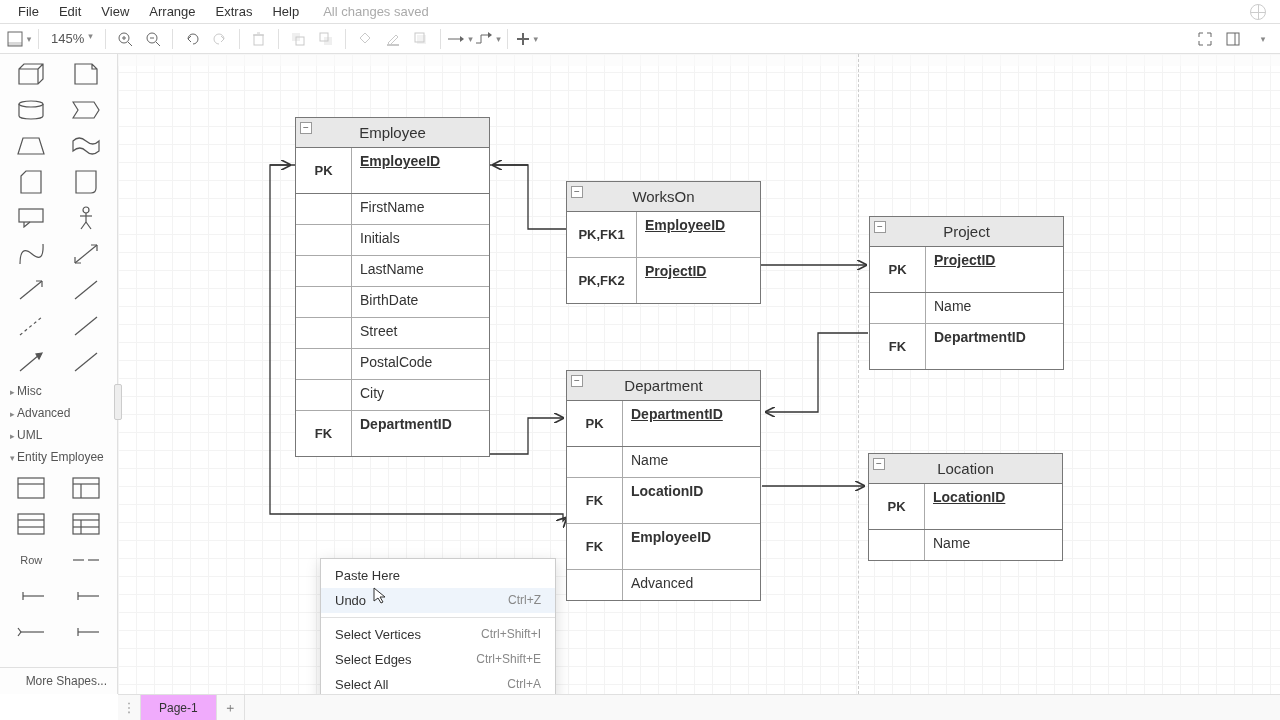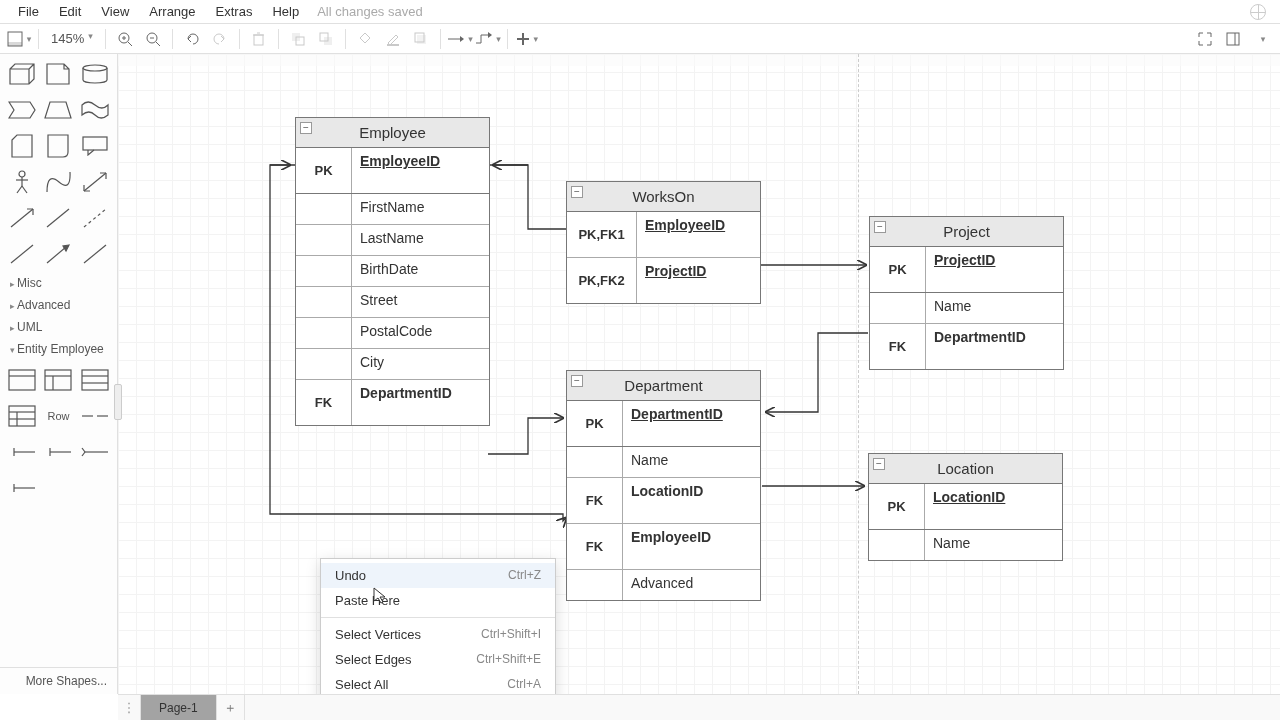--- a/index.html
+++ b/index.html
@@ -1,40 +1,40 @@
 <!DOCTYPE html>
 <html><head>
 <meta charset="utf-8">
 <style>
 * { box-sizing: border-box; margin: 0; padding: 0; }
 body { font-family: -apple-system, BlinkMacSystemFont, "Segoe UI", Arial, sans-serif; font-size: 13px; color: #333; background: #fff; overflow: hidden; width: 1280px; height: 720px; position: relative; }
 
 
 .menubar { height: 24px; display: flex; align-items: center; padding: 0 8px; background: #fff; border-bottom: 1px solid #e0e0e0; font-size: 13px; }
 .menubar .item { padding: 2px 10px; cursor: pointer; }
-.menubar .status { color: #aaa; margin-left: 8px; }
+.menubar .status { color: #aaa; margin-left: 14px; }
 .menubar .spacer { flex: 1; }
 .menubar .globe { width: 16px; height: 16px; border: 1px solid #ccc; border-radius: 50%; margin-right: 6px; position: relative; }
 .menubar .globe::before { content:""; position:absolute; left:50%; top:0; bottom:0; width:1px; background:#ccc; }
 .menubar .globe::after { content:""; position:absolute; top:50%; left:0; right:0; height:1px; background:#ccc; }
 
 
 .toolbar { height: 30px; display: flex; align-items: center; padding: 0 6px; border-bottom: 1px solid #e0e0e0; gap: 2px; }
 .toolbar .btn { width: 26px; height: 24px; display:flex; align-items:center; justify-content:center; color:#666; cursor:pointer; }
 .toolbar .sep { width: 1px; height: 20px; background: #e0e0e0; margin: 0 4px; }
 .toolbar .zoom { display:flex; padding:0 6px; color:#555; font-size:13px; }
 .toolbar .chev { font-size:9px; margin-left:4px; color:#888; }
 .toolbar .spacer { flex:1; }
 
 
 .main { position: absolute; top: 54px; bottom: 26px; left: 0; right: 0; display:flex; }
 
 
 .sidebar { width: 118px; border-right: 1px solid #e0e0e0; background:#fdfdfd; overflow:hidden; display:flex; flex-direction:column; }
-.shape-grid { display:grid; grid-template-columns: 1fr 1fr 1fr; gap:8px; padding:6px 8px 4px; }
+.shape-grid { display:grid; grid-template-columns: 1fr 1fr; gap:8px; padding:6px 8px 4px; }
 .shape-cell { height: 28px; display:flex; align-items:center; justify-content:center; }
 .shape-cell svg { stroke:#555; fill:none; stroke-width:1.2; }
 .cat { padding: 4px 10px; font-size: 12px; color:#555; cursor:pointer; }
 .cat::before { content:"▸ "; font-size:9px; color:#888; }
 .cat.open::before { content:"▾ "; }
 .more-shapes { border-top:1px solid #e0e0e0; padding:6px 10px; font-size:12px; color:#555; cursor:pointer;text-align:right; }
 
 
 .canvas-wrap { flex:1; position:relative; overflow:hidden; background:#fff; }
 .canvas-wrap .grid { position:absolute; inset:0; background-image: linear-gradient(#f3f3f3 1px,transparent 1px),linear-gradient(90deg,#f3f3f3 1px,transparent 1px); background-size: 18px 18px; }
@@ -61,21 +61,21 @@
 .ctxmenu .row.hover { background:#eef4fb; }
 .ctxmenu .sc { color:#888; font-size:12px; }
 .ctxmenu hr { border:none; border-top:1px solid #e0e0e0; margin:4px 0; }
 
 
 .cursor { position:absolute; width:18px; height:18px; z-index:30; pointer-events:none; }
 
 
 .tabs { position:absolute; bottom:0; left:118px; right:0; height:26px; border-top:1px solid #e0e0e0; display:flex; align-items:stretch; background:#f9f9f9; }
 .tabs .drag { width:22px; display:flex; align-items:center; justify-content:center; color:#999; cursor:pointer; }
-.tabs .tab { padding:0 18px; display:flex; align-items:center; background:#a3a3a3; border-right:1px solid #e0e0e0; border-left:1px solid #e0e0e0; font-size:12px; }
+.tabs .tab { padding:0 18px; display:flex; align-items:center; background:#f0abfc; border-right:1px solid #e0e0e0; border-left:1px solid #e0e0e0; font-size:12px; }
 .tabs .add { width:28px; display:flex; align-items:center; justify-content:center; color:#777; cursor:pointer; border-right:1px solid #e0e0e0; }
 
 
 .ruler { position:absolute; left:0; top:0; right:0; height:12px; background:rgba(250,250,250,0.6); }
 
 
 .split { position:absolute; left:114px; top:330px; width:8px; height:36px; background:#eee; border:1px solid #ccc; border-radius:2px; z-index:5;}
 </style>
 </head>
 <body>
@@ -423,20 +423,24 @@
           <div class="row">
             <div class="key">PK</div>
             <div class="val u">EmployeeID</div>
           </div>
           <div class="row sep-row">
             <div class="key"></div>
             <div class="val">FirstName</div>
           </div>
           <div class="row">
             <div class="key"></div>
+            <div class="val">Initials</div>
+          </div>
+          <div class="row">
+            <div class="key"></div>
             <div class="val">LastName</div>
           </div>
           <div class="row">
             <div class="key"></div>
             <div class="val">BirthDate</div>
           </div>
           <div class="row">
             <div class="key"></div>
             <div class="val">Street</div>
           </div>
@@ -521,27 +525,27 @@
             <div class="val u">LocationID</div>
           </div>
           <div class="row sep-row">
             <div class="key"></div>
             <div class="val">Name</div>
           </div>
         </div>
     </div>
 
     <div class="ctxmenu" style="left:202px;top:504px">
+      <div class="row">
+          <span>Paste Here</span>
+          <span class="sc"></span>
+        </div>
       <div class="row hover">
           <span>Undo</span>
           <span class="sc">Ctrl+Z</span>
-        </div>
-      <div class="row">
-          <span>Paste Here</span>
-          <span class="sc"></span>
         </div>
       <hr>
       <div class="row">
           <span>Select Vertices</span>
           <span class="sc">Ctrl+Shift+I</span>
         </div>
       <div class="row">
           <span>Select Edges</span>
           <span class="sc">Ctrl+Shift+E</span>
         </div>

